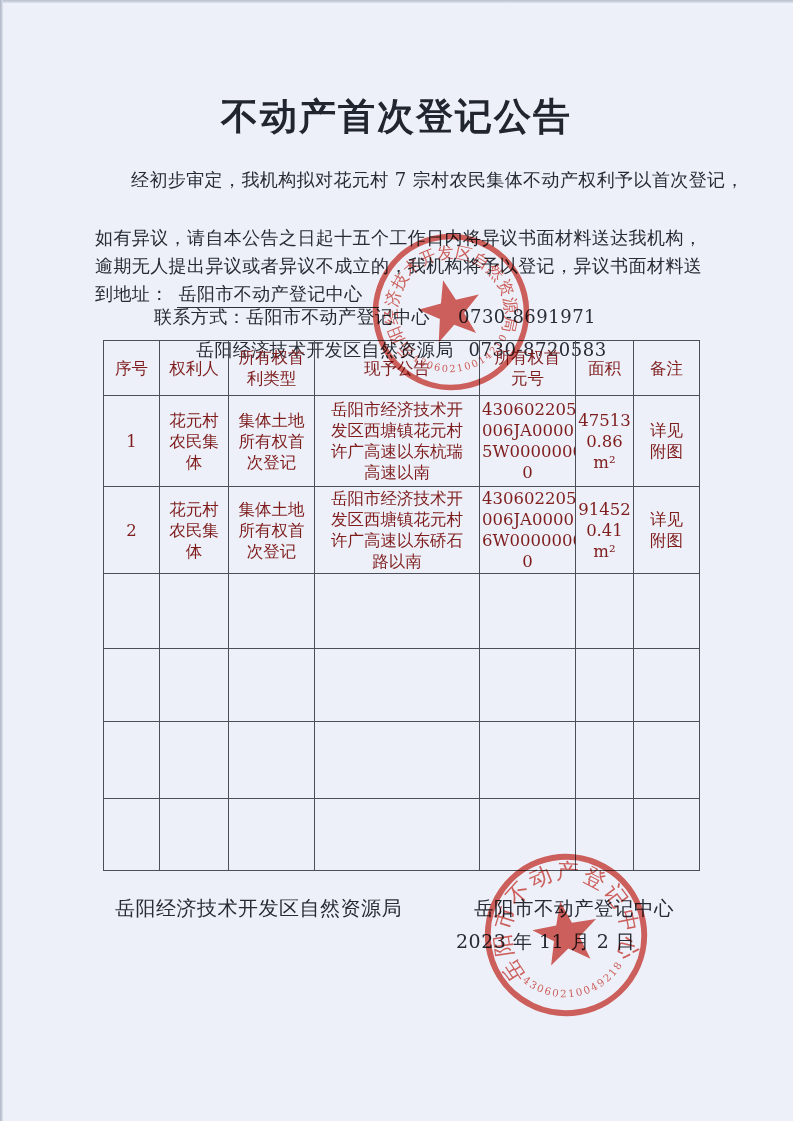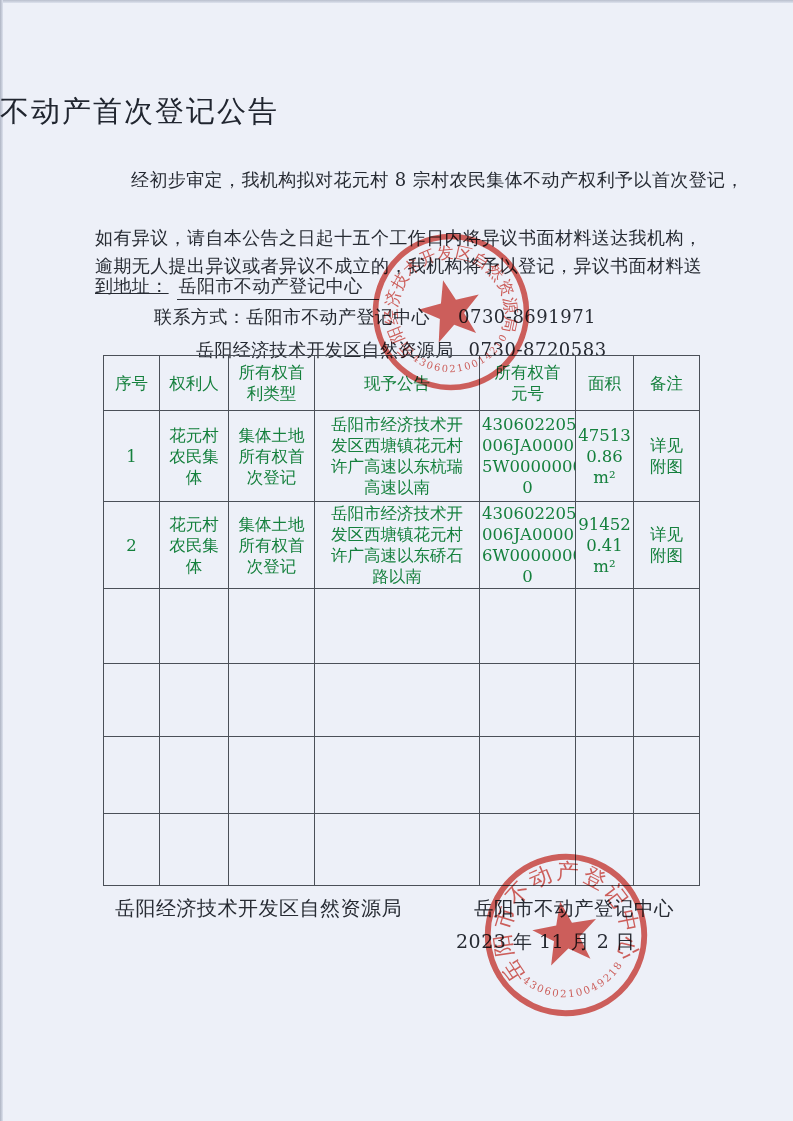--- a/index.html
+++ b/index.html
@@ -11,45 +11,45 @@
     overflow:hidden;
     font-family:"DejaVu Serif","Liberation Serif",serif;
     color:#272b33;
   }
   .scan-edge-top{position:absolute;left:0;top:0;width:793px;height:3px;
     background:linear-gradient(180deg,#b9bfcd 0,#dde2ee 100%);}
   .scan-edge-left{position:absolute;left:0;top:0;width:3px;height:1121px;
     background:linear-gradient(90deg,#aeb4c3 0,#dde2ee 100%);}
   .title{
     position:absolute;left:0;top:92px;width:793px;
-    font-size:29px;font-weight:400;
+    text-align:center;font-size:37px;font-weight:700;
     letter-spacing:2px;color:#20252f;
   }
   .pline{
     position:absolute;left:95px;width:616px;height:24px;
     font-size:18px;letter-spacing:0.4px;color:#272b33;white-space:nowrap;
   }
   .l1{top:168px;text-indent:2em;}
   .l2{top:197px;}
   .l3{top:226px;}
   .l4{top:254px;}
-  .l5{top:274px;text-decoration:underline;}
+  .l5{top:282px;}
   .l6{top:305px;padding-left:59px;}
   .l7{top:331px;padding-left:101px;}
   .addr-underline{
     display:inline-block;margin-left:8px;padding:0 16px 1px 2px;
     border-bottom:1.6px solid #2e323a;
   }
   .phone{display:inline-block;margin-left:28px;letter-spacing:0.5px;}
   .phone2{display:inline-block;margin-left:15px;letter-spacing:0.5px;margin-top:8px;}
 
   table.notice{
-    position:absolute;left:103px;top:355px;
+    position:absolute;left:103px;top:340px;
     width:596px;border-collapse:collapse;table-layout:fixed;
-    font-size:16.5px;color:#15803d;
+    font-size:16.5px;color:#7f1d1d;
   }
   table.notice th,table.notice td{
     border:1.5px solid #4b5058;
     text-align:center;vertical-align:middle;
     white-space:pre-line;line-height:21px;
     font-weight:normal;padding:1px 2px;
     overflow:hidden;
   }
   tr.tr-head{height:55px;}
   tr.tr-r1{height:91px;}
@@ -78,21 +78,21 @@
 </style>
 </head>
 <body>
 
 <div id="page">
   <div class="scan-edge-top"></div>
   <div class="scan-edge-left"></div>
 
   <div class="title">不动产首次登记公告</div>
 
-  <div class="pline l1">经初步审定，我机构拟对花元村 8 宗村农民集体不动产权利予以首次登记，</div>
+  <div class="pline l1">经初步审定，我机构拟对花元村 7 宗村农民集体不动产权利予以首次登记，</div>
   <div class="pline l3">如有异议，请自本公告之日起十五个工作日内将异议书面材料送达我机构，</div>
   <div class="pline l4">逾期无人提出异议或者异议不成立的，我机构将予以登记，异议书面材料送</div>
   <div class="pline l5"><span>到地址：</span><span class="addr-underline">岳阳市不动产登记中心</span></div>
   <div class="pline l6"><span>联系方式：岳阳市不动产登记中心</span><span class="phone">0730-8691971</span></div>
   <div class="pline l7"><span>岳阳经济技术开发区自然资源局</span><span class="phone2">0730-8720583</span></div>
 
   <table class="notice">
     <colgroup>
       <col style="width:56px">
         <col style="width:69px">

